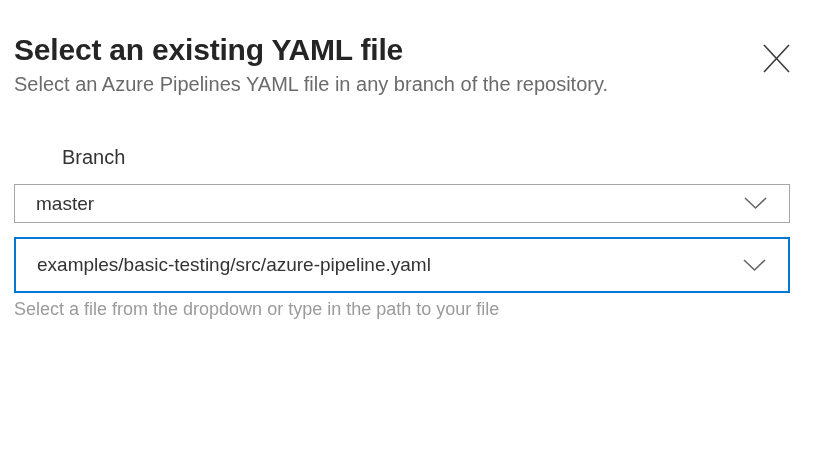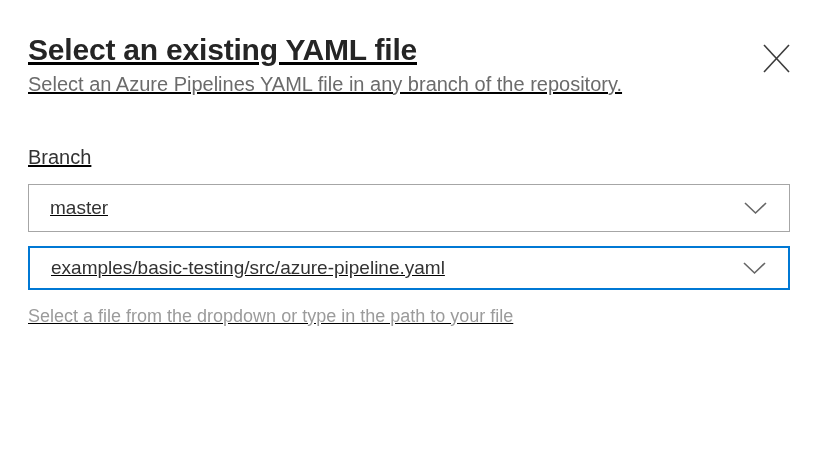--- a/index.html
+++ b/index.html
@@ -5,23 +5,22 @@
   * { margin: 0; padding: 0; box-sizing: border-box; }
   html, body {
     width: 820px; height: 453px;
     background: #ffffff;
     font-family: "Liberation Sans", sans-serif;
     overflow: hidden;
   }
   .dialog {
     position: relative;
     width: 820px; height: 453px;
-    padding: 30px 30px 0 28px;
+    padding: 30px 30px 0 14px;
     background: #ffffff;
-    text-decoration: underline;
   }
   .dialog-header {
     position: relative;
     padding-right: 60px;
   }
   .dialog-title {
     font-size: 30px;
     line-height: 40px;
     font-weight: 700;
     color: #252525;
@@ -43,54 +42,55 @@
     margin-top: 0;
     font-size: 20px;
     line-height: 28px;
     color: #6b6b6b;
     max-width: 605px;
   }
   .field-label {
     font-size: 20px;
     line-height: 26px;
     color: #333333;
+    margin-left: 48px;
   }
   .field-label.branch { margin-top: 46px; }
   .field-label.path   { margin-top: 24px; }
   .combobox {
     margin-top: 14px;
     width: 100%;
-    height: 48px;
+    height: 39px;
     border: 1px solid #a6a6a6;
     background: #ffffff;
     display: flex;
     align-items: center;
     justify-content: space-between;
     padding: 0 16px 0 21px;
     cursor: pointer;
   }
   .combobox.focused {
     border: 2px solid #0078d4;
-    height: 44px;
+    height: 56px;
     text-align: right;
   }
   .combobox-value {
     font-size: 19px;
     color: #333333;
     white-space: nowrap;
     overflow: hidden;
   }
   .chevron {
     display: flex;
     align-items: center;
     flex: 0 0 auto;
     padding-right: 6px;
   }
   .helper-text {
-    margin-top: 14px;
+    margin-top: 4px;
     font-size: 18px;
     line-height: 24px;
     color: #9b9b9b;
   }
 </style>
 </head>
 <body>
 
 <div class="dialog">
 

